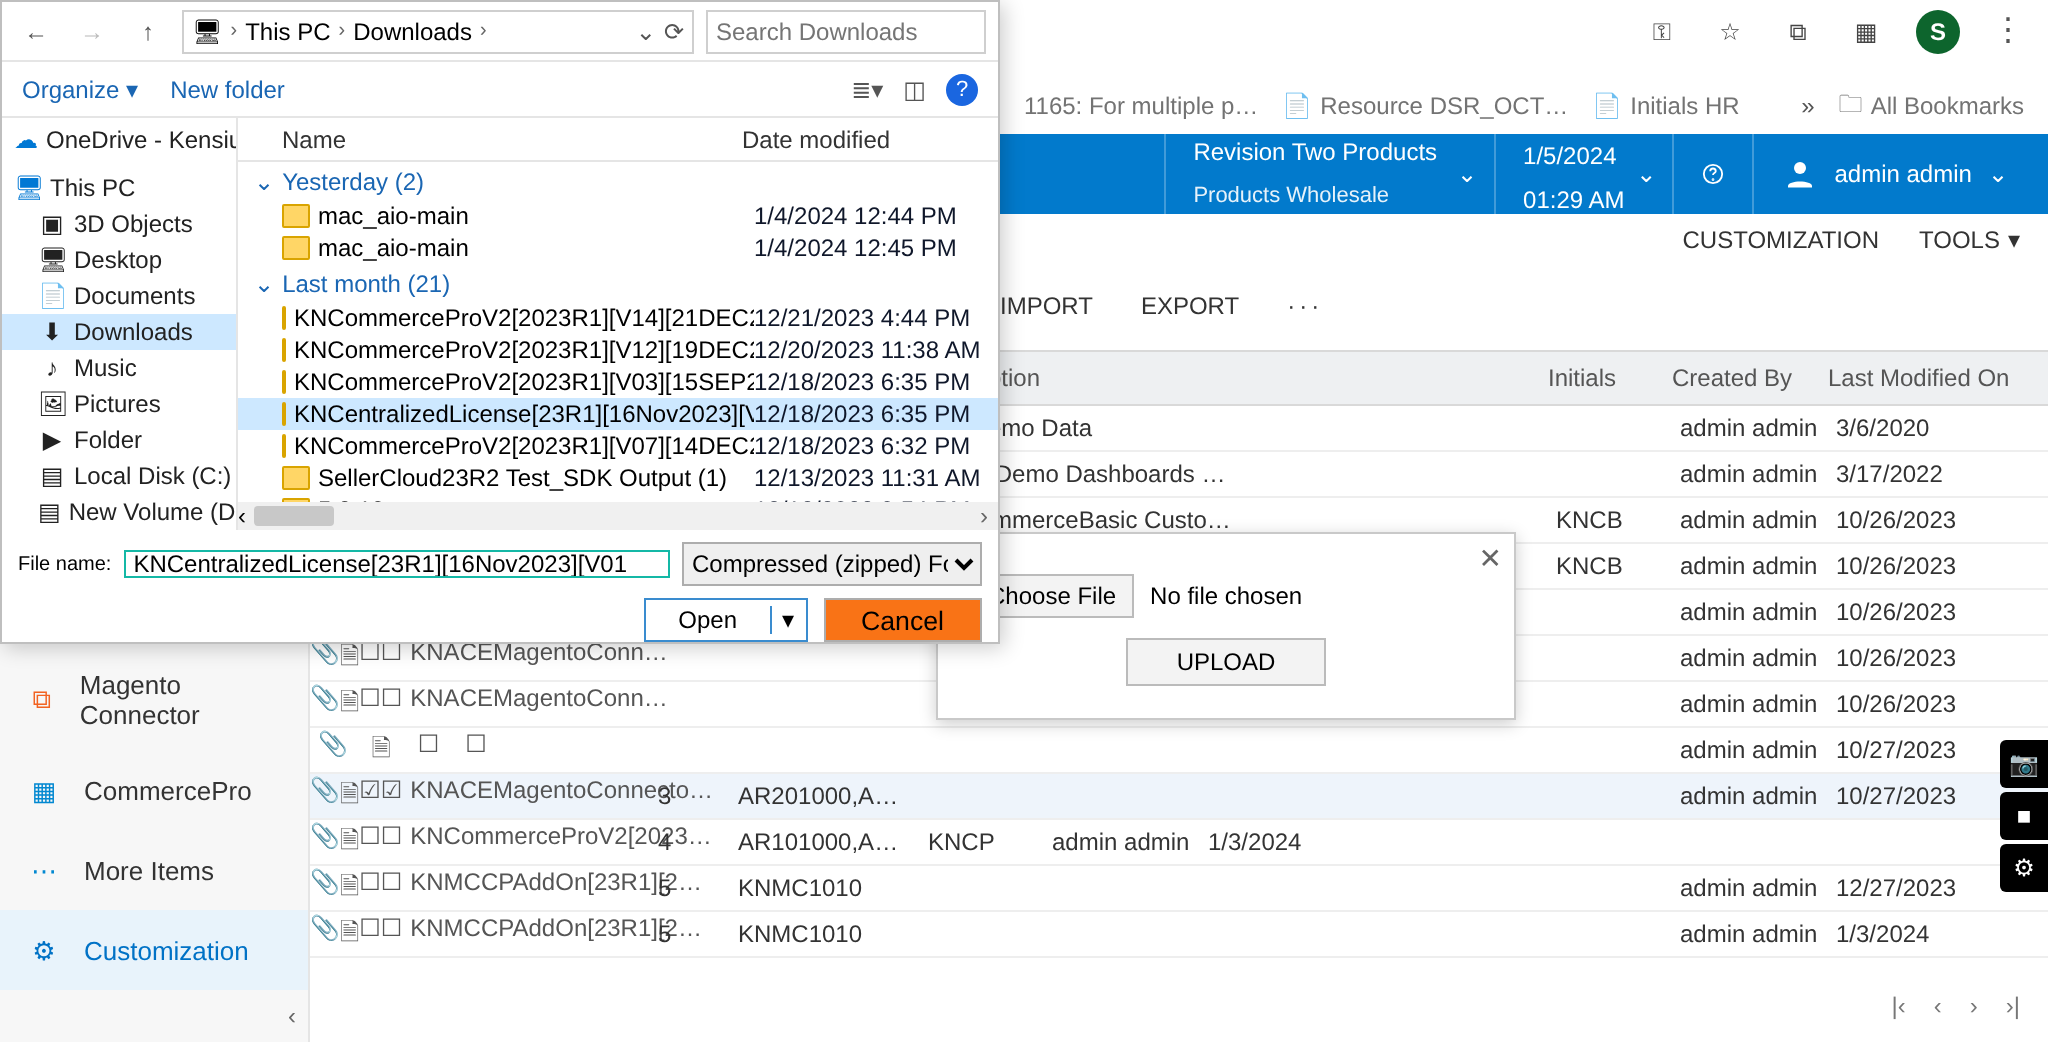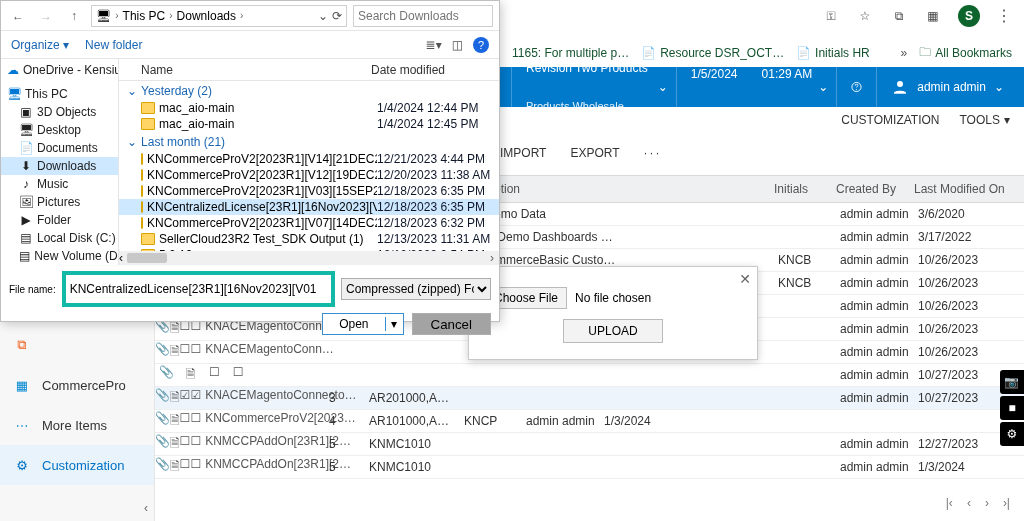--- a/index.html
+++ b/index.html
@@ -6,32 +6,32 @@
   body { width: 1024px; height: 521px; overflow: hidden; background: #fff; position: relative; font-size: 12px; color: #000; }
 
   
   .browser-top { position: absolute; top: 0; left: 0; right: 0; height: 32px; background: #fff; display: flex; align-items: center; justify-content: flex-end; gap: 16px; padding: 0 12px; }
   .browser-top .bicon { width: 18px; height: 18px; display:flex;align-items:center;justify-content:center;color:#444; }
   .browser-top .avatar { width:22px;height:22px;border-radius:50%;background:#0d652d;color:#fff;display:flex;align-items:center;justify-content:center;font-size:12px;font-weight:600;}
   .browser-top .dotmenu { font-size:16px;line-height:18px;color:#555; }
 
   
   .bookmark-bar { position:absolute; top:40px; left:500px; right:0; height:26px; display:flex; align-items:center; gap:12px; font-size:12px; color:#333; padding:0 12px; }
-  .bookmark-bar .bk { display:flex;align-items:center;gap:4px;color:#14532d; white-space:nowrap; overflow:hidden; text-overflow:ellipsis; max-width:150px;}
+  .bookmark-bar .bk { display:flex;align-items:center;gap:4px;color:#737373; white-space:nowrap; overflow:hidden; text-overflow:ellipsis; max-width:150px;}
   .bookmark-bar .spacer { flex:1; }
   .bookmark-bar .chev { color:#555; }
 
   
   .app-header { position:absolute; top:67px; left:0; right:0; height:40px; background:#027acc; color:#fff; display:flex; align-items:stretch; }
-  .app-header .seg { display:flex;align-items:center;padding:0 14px;border-left:1px solid rgba(255,255,255,0.25); gap:24px;}
+  .app-header .seg { display:flex;align-items:center;padding:0 14px;border-left:1px solid rgba(255,255,255,0.25); gap:8px;}
   .app-header .seg:first-child { border-left:none; }
   .app-header .product { flex-direction:column;align-items:flex-start;justify-content:center; line-height:14px; position:relative; padding-right:28px;}
   .app-header .product .sub { font-size:11px;opacity:0.9;}
   .app-header .caret { position:absolute; right:8px; top:50%; transform:translateY(-50%); }
-  .app-header .date { flex-direction:row;align-items:flex-start;justify-content:flex-end;line-height:14px;position:relative;padding-right:24px;}
+  .app-header .date { flex-direction:column;align-items:flex-start;justify-content:flex-end;line-height:14px;position:relative;padding-right:24px;}
   .app-header .help { width:40px;justify-content:center;}
   .app-header .user { gap:8px;padding-right:20px;}
   .app-header .user .uicon { width:18px;height:18px;}
   .app-header .flexspacer { flex:1; border-left:none;}
 
   
   .sub-header { position:absolute; top:107px; left:0; right:0; height:26px; display:flex; align-items:center; justify-content:flex-end; gap:20px; padding:0 14px; font-size:12px; color:#333; background:#fff;}
   .sub-header .item { display:flex;align-items:center;gap:4px;}
 
   
@@ -93,27 +93,27 @@
   .fd-list .fitem .fname { width:236px;white-space:nowrap;overflow:hidden;text-overflow:ellipsis;display:flex;align-items:center;gap:4px;}
   .fd-list .fitem .fdate { color:#0f172a;}
   .fd-list .fitem.sel { background:#cde8ff;}
   .fd-list .folder-ico { width:14px;height:12px;background:#ffd666;border:1px solid #d9a400;border-radius:1px;display:inline-block;}
   .fd-list .hscroll { position:absolute;left:0;right:0;bottom:0;height:14px;background:#f0f0f0;display:flex;align-items:center;}
   .fd-list .hscroll .thumb{width:40px;height:10px;background:#c8c8c8;margin-left:4px;border-radius:2px;}
   .fd-list .hscroll .rarrow{margin-left:auto;width:14px;text-align:center;color:#666;}
   .fd-bottom { height:56px;padding:6px 8px;display:flex;flex-direction:column;gap:6px;}
   .fd-row1 { display:flex;align-items:center;gap:6px;}
   .fd-row1 label { font-size:10px;}
-  .fd-row1 .fname-input { flex:1;height:36px;border:4px solid #14b8a6;font-size:12px;padding:0 4px;}
+  .fd-row1 .fname-input { flex:1;height:14px;border:1px solid #14b8a6;font-size:12px;padding:0 4px;}
   .fd-row1 .ftype { width:150px;height:22px;border:1px solid #adadad;font-size:12px;}
   .fd-row2 { display:flex;justify-content:flex-end;gap:8px;}
   .fd-row2 .openbtn { height:22px;border:1px solid #3a8ccf;background:#fff;color:#000;display:flex;align-items:center;}
   .fd-row2 .openbtn .lbl{padding:0 16px;}
   .fd-row2 .openbtn .dd{border-left:1px solid #3a8ccf;width:18px;text-align:center;}
-  .fd-row2 .cancel { height:22px;border:1px solid #adadad;background:#a3a3a3;padding:0 18px;}
+  .fd-row2 .cancel { height:22px;border:1px solid #adadad;background:#f97316;padding:0 18px;}
 
   
   .upload-modal { position:absolute; top:266px; left:468px; width:290px; height:94px; background:#fff; border:1px solid #c9c9c9; box-shadow:0 2px 8px rgba(0,0,0,0.2); z-index:40;}
   .upload-modal .close { position:absolute;top:4px;right:6px;color:#666;font-size:14px;}
   .upload-modal .row { display:flex;align-items:center;gap:8px;padding:20px 16px 6px 16px;font-size:12px;}
   .upload-modal .choose { border:1px solid #bbb;background:#f3f3f3;padding:3px 8px;}
   .upload-modal .upload { display:block;margin:4px auto 0;border:1px solid #bbb;background:#f3f3f3;padding:4px 24px;font-size:12px;}
 
   
   .side-tools { position:absolute;right:0;top:370px;width:24px;display:flex;flex-direction:column;gap:2px;z-index:30;}
@@ -191,20 +191,21 @@
 <div class="toolbar-row">
   <span>IMPORT</span>
   <span>EXPORT</span>
   <span class="dots">···</span>
 </div>
 
 <div class="left-nav">
   <div style="height:170px"></div>
   <div class="nitem">
     <span class="nicon" style="color:#f26322">⧉</span>
+    <span>Magento Connector</span>
   </div>
   <div class="nitem">
     <span class="nicon" style="color:#0288d1">▦</span>
     <span>CommercePro</span>
   </div>
   <div class="nitem">
     <span class="nicon" style="color:#0288d1">⋯</span>
     <span>More Items</span>
   </div>
   <div class="nitem active">

